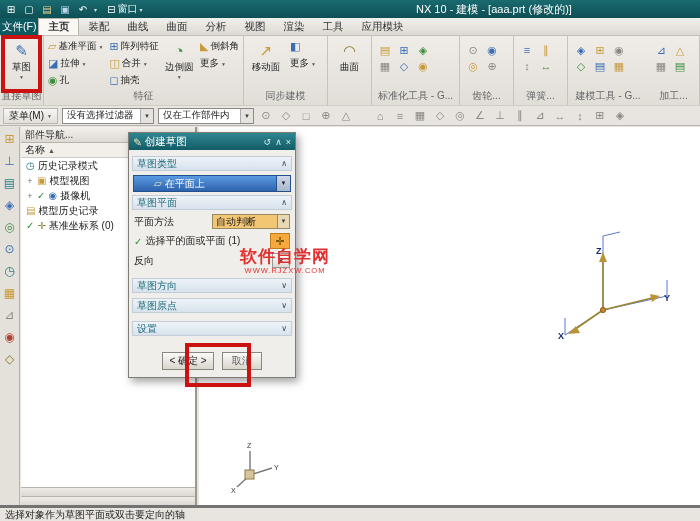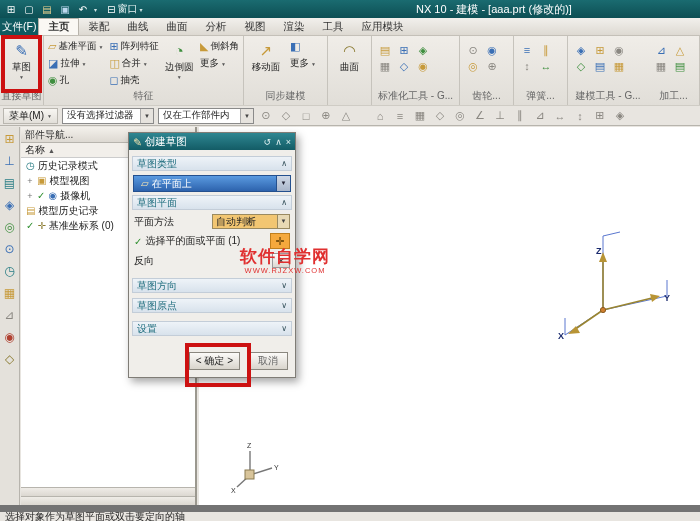--- a/index.html
+++ b/index.html
@@ -66,49 +66,49 @@
   .nav-colheader .sort { font-size:7px; color:#555; }
   .tree-row { height:15px; display:flex; align-items:center; font-size:10px; gap:3px; padding-left:5px; white-space:nowrap; }
   .expander { color:#777; font-size:9px; width:8px; text-align:center; }
   .tree-check { color:#2f8f2f; font-size:10px; font-weight:bold; }
   .nav-bottom { position:absolute; bottom:0; left:0; right:0; }
   .nav-bar { height:9px; background:linear-gradient(#efece7,#dcd8d1); border-top:1px solid #b7b4ad; }
 
   .graphics { position:absolute; left:199px; top:0; width:501px; height:378px; background:#fff; }
 
   .statusbar { position:absolute; bottom:0; left:0; right:0; height:16px; background:#e8e5e0;
-    border-top:7px solid #737373; font-size:10px; display:flex; align-items:center; padding:0 5px; color:#222; }
+    border-top:3px solid #737373; font-size:10px; display:flex; align-items:center; padding:0 5px; color:#222; }
 
   
   .dialog { position:absolute; left:128px; top:132px; width:168px; height:246px; background:#f0eeea;
     border:1px solid #7f7c76; box-shadow:3px 4px 8px rgba(0,0,0,.35); z-index:50; }
   .dlg-header { height:17px; background:linear-gradient(#2e8691,#135c66); color:#fff; display:flex;
     align-items:center; padding:0 4px; font-size:10.5px; gap:3px; }
   .dlg-hicons { margin-left:auto; display:flex; gap:4px; font-size:9px; color:#dff0f0; }
   .dlg-body { padding:3px 3px 0 3px; }
   .section { height:15px; background:linear-gradient(#eef3f8,#d8e2ec); border:1px solid #c3cdd8;
     color:#1c6b7c; font-size:10px; display:flex; align-items:center; padding:0 4px; margin-top:3px; }
   .section .caret { margin-left:auto; font-size:8px; color:#34505a; }
   .type-combo { margin:4px 1px 3px 1px; height:17px; display:flex; align-items:center;
-    background:linear-gradient(#5a9ae0,#2d63ad); border:1px solid #24508e; color:#fff; font-size:10px; padding-left:7px; gap:3px; }
+    background:linear-gradient(#5a9ae0,#2d63ad); border:1px solid #24508e; color:#fff; font-size:10px; padding-left:20px; gap:3px; }
   .type-combo .ticon { font-size:10px; color:#ffe9b0; }
   .type-combo .arrowbox { margin-left:auto; width:14px; text-align:center;
     background:linear-gradient(#cfd8e6,#a9b6ca); color:#223; height:15px; line-height:15px; font-size:6px; border-left:1px solid #24508e; }
   .drow { display:flex; align-items:center; margin:4px 2px 3px 2px; font-size:10px; }
   .method-combo { margin-left:auto; width:78px; height:15px; background:#f2c672; border:1px solid #9a8a60;
     display:flex; align-items:center; padding-left:3px; font-size:10px; }
   .method-combo .arrowbox { margin-left:auto; width:12px; background:#e8d9b4; border-left:1px solid #9a8a60;
     text-align:center; font-size:6px; height:100%; line-height:13px; color:#444; }
   .sel-check { color:#2f8f2f; font-weight:bold; margin-right:3px; }
   .sel-btn { margin-left:auto; width:20px; height:16px; background:#f5a93d; border:1px solid #c07f1d;
     text-align:center; line-height:15px; font-size:11px; color:#5a3a00; }
   .flip-btn { margin-left:auto; width:18px; height:15px; border:1px solid #999;
     background:linear-gradient(#fdfdfc,#dcd9d3); text-align:center; line-height:14px; font-size:9px; color:#333; }
   .sp10 { margin-top:10px; } .sp5 { margin-top:5px; } .sp8 { margin-top:8px; }
-  .dlg-buttons { display:flex; justify-content:flex-end; gap:8px; padding:16px 4px 10px 4px; }
+  .dlg-buttons { display:flex; justify-content:center; gap:8px; padding:16px 4px 10px 4px; }
   .dlg-btn { min-width:40px; height:18px; border:1px solid #8a877f; background:linear-gradient(#fbfaf8,#d9d5cd);
     font-size:10px; display:flex; align-items:center; justify-content:center; padding:0 6px; }
   .dlg-btn.cancel { color:#666; }
 
   
   .redbox { position:absolute; border:4px solid #cc1111; z-index:100; pointer-events:none; }
   #redbox-sketch { left:1px; top:35px; width:41px; height:58px; }
   #redbox-ok { left:185px; top:343px; width:66px; height:44px; }
   .watermark { position:absolute; left:240px; top:248px; z-index:60; color:#e03030; text-align:center; line-height:1.1; }
   .wm1 { font-size:17px; font-weight:bold; letter-spacing:1px; }

